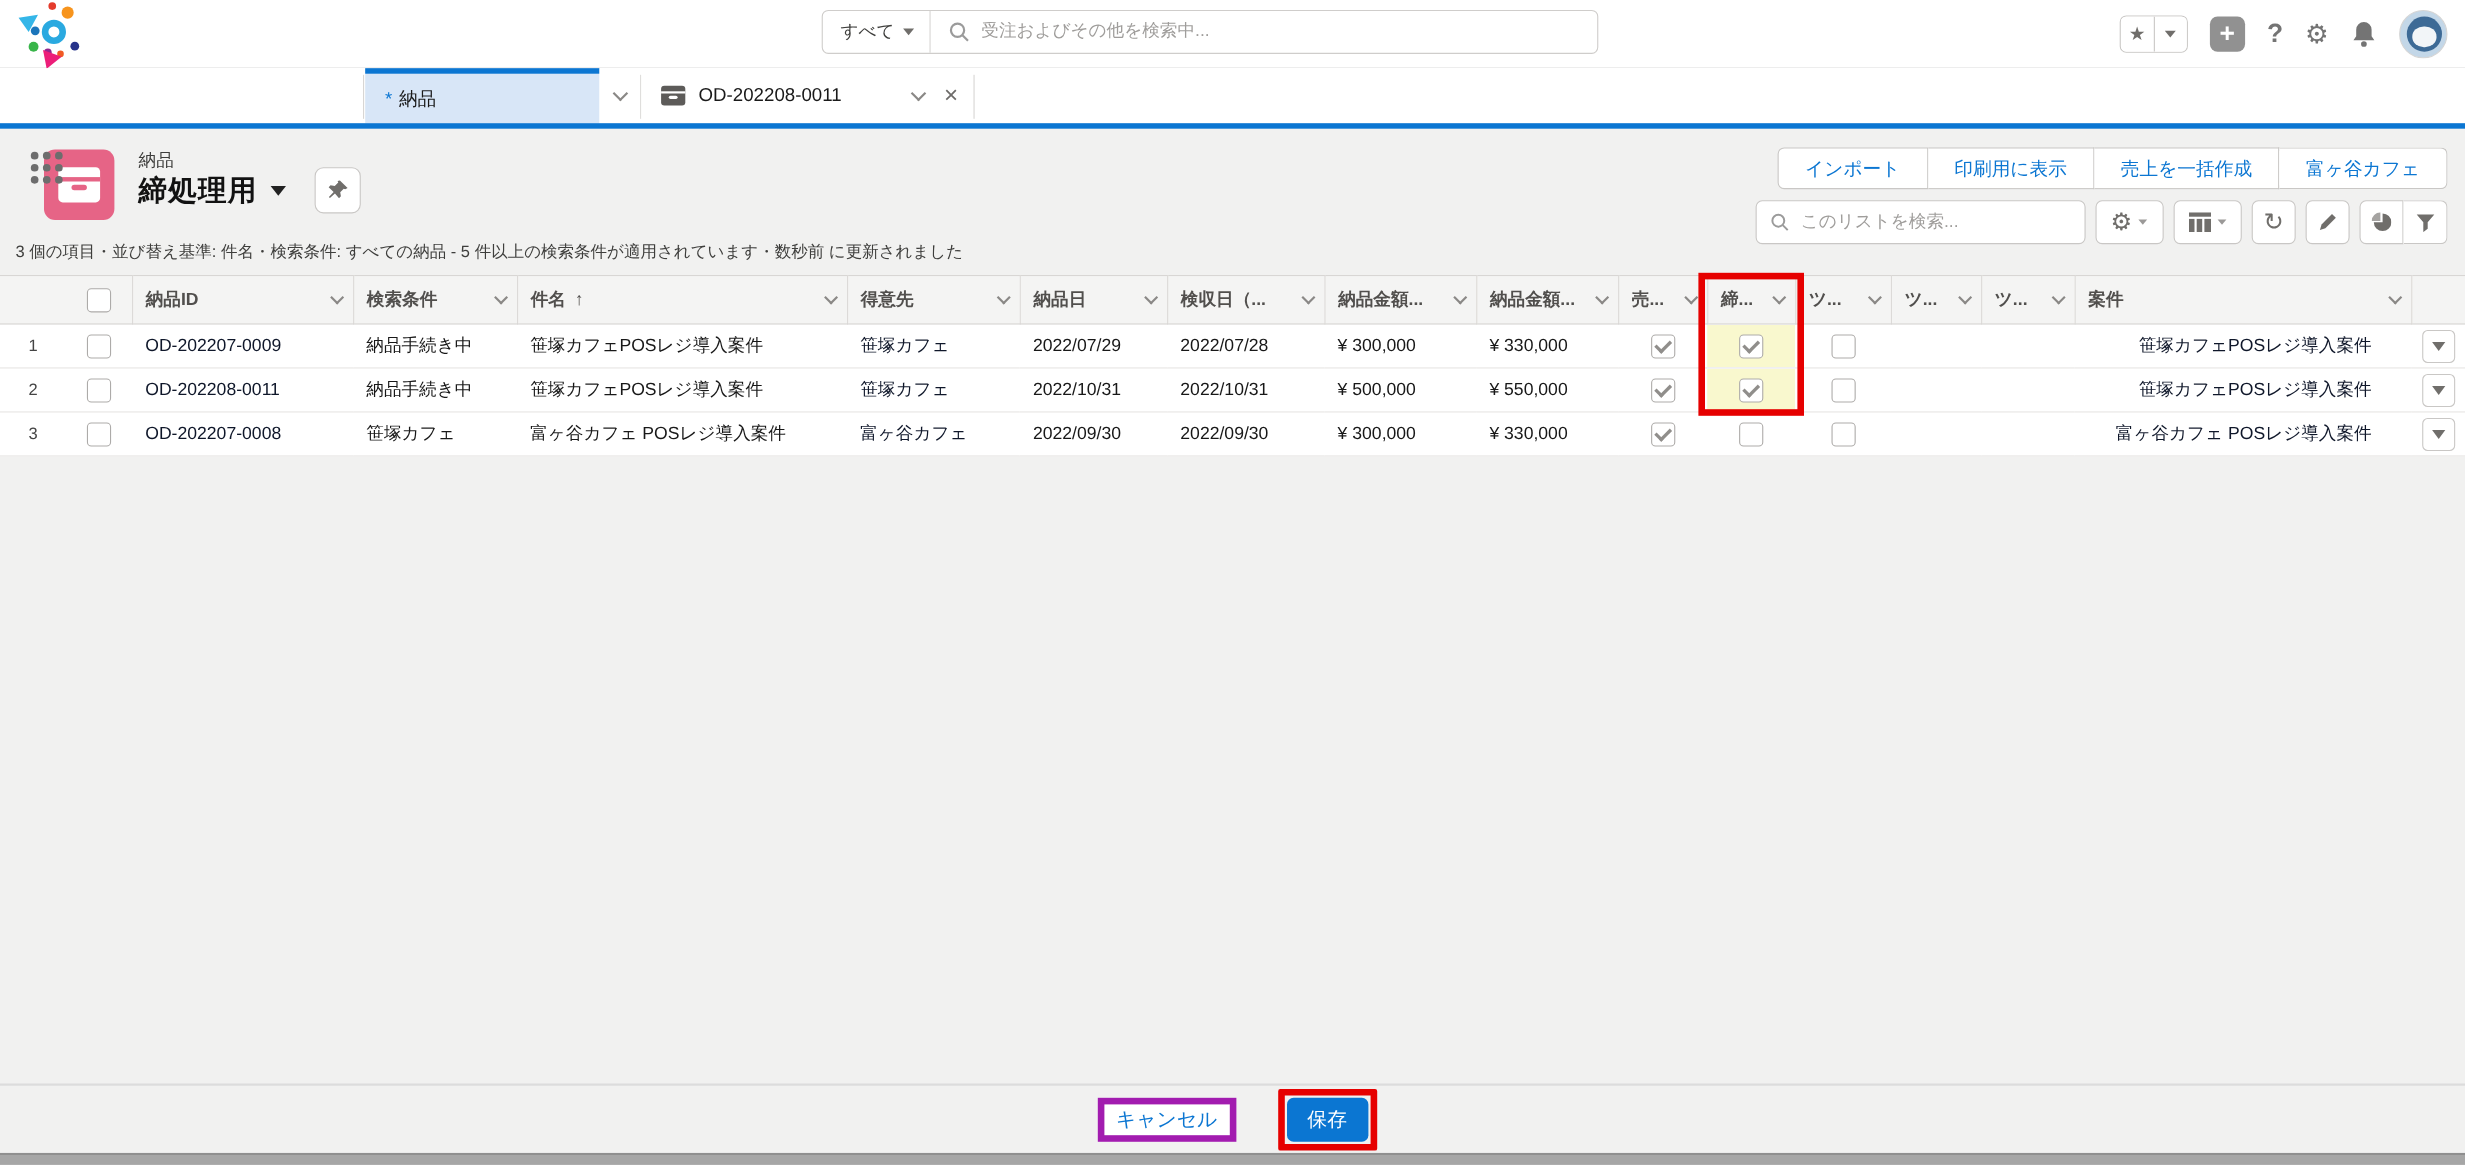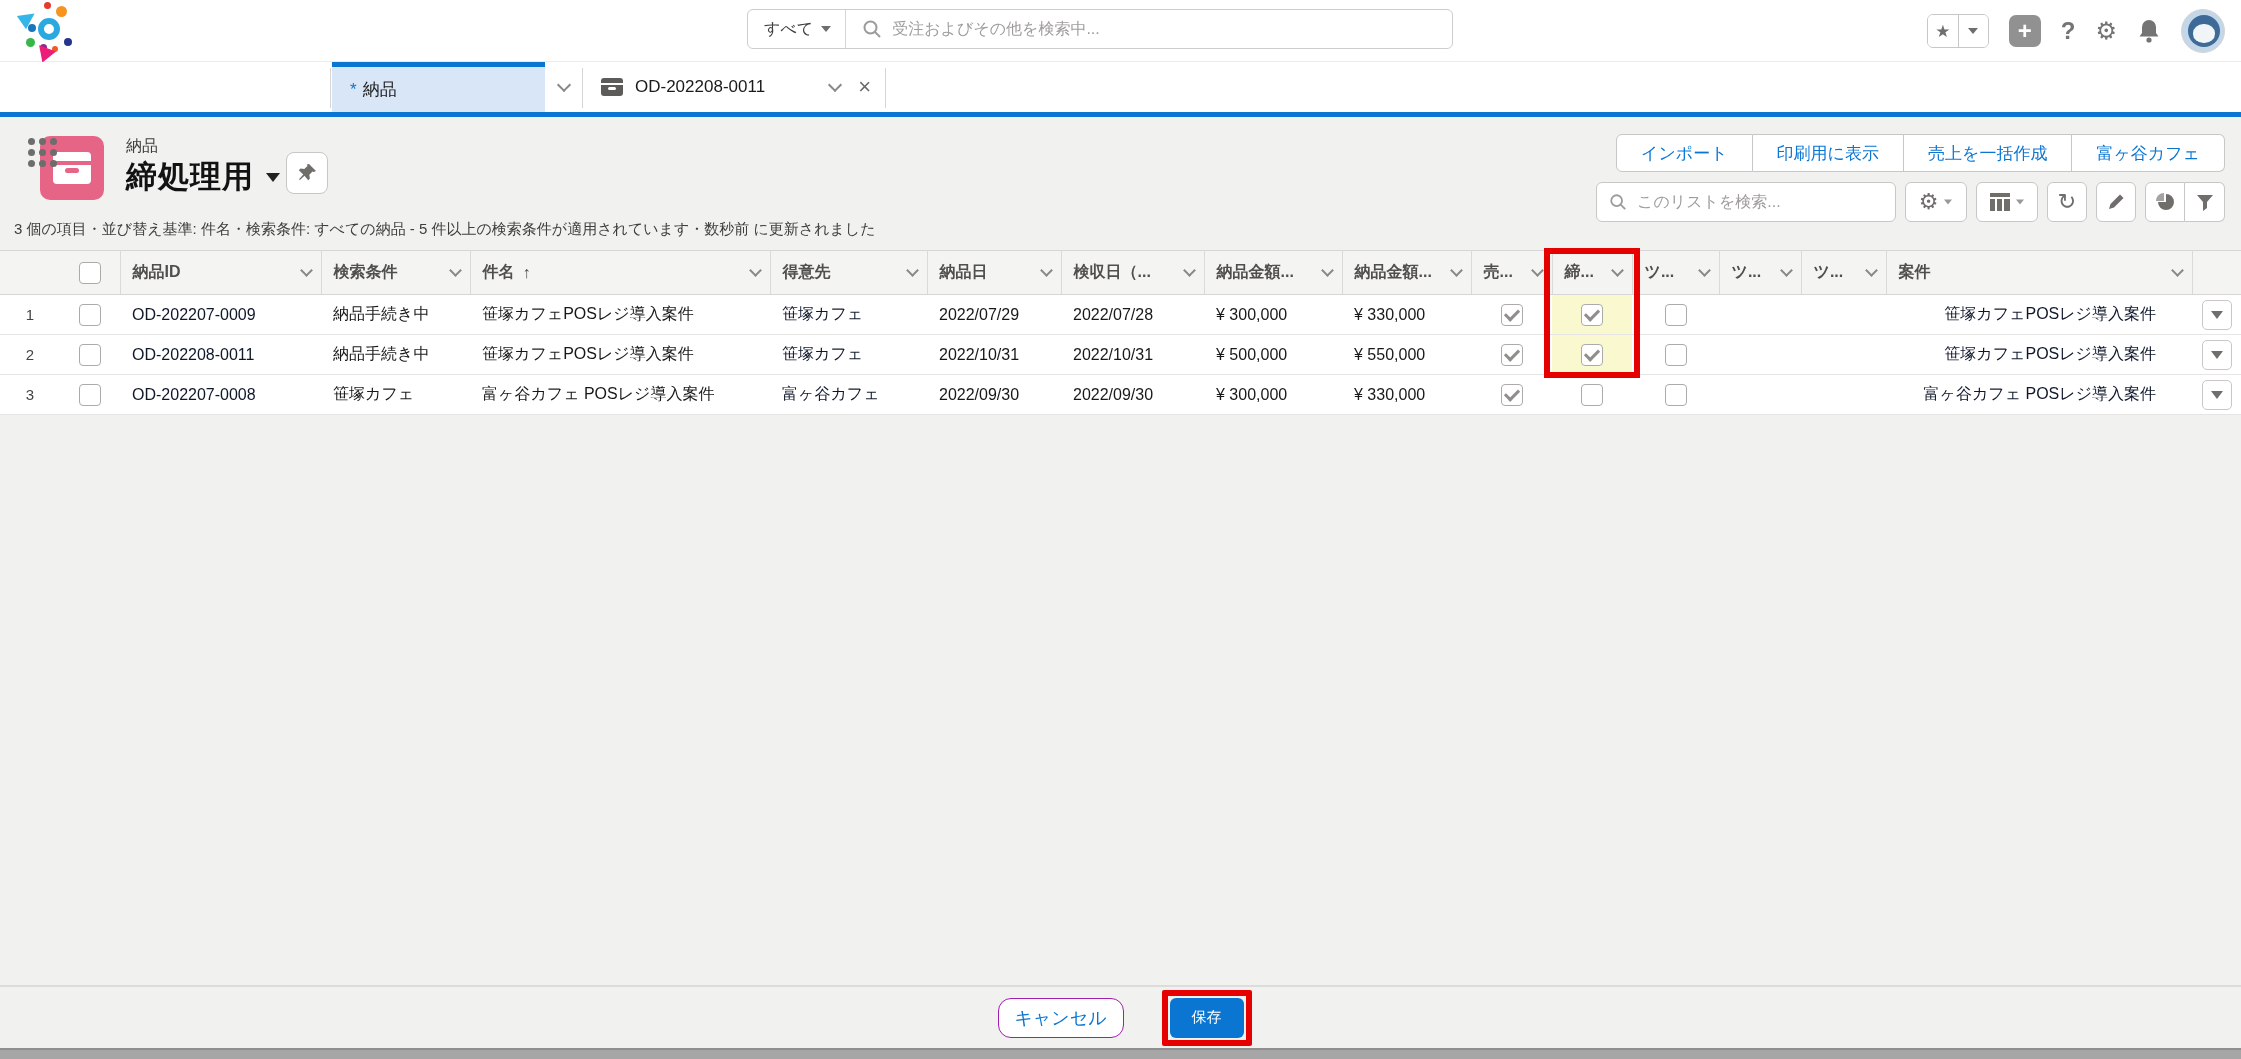--- a/index.html
+++ b/index.html
@@ -50,21 +50,21 @@
 
   
   .page-bg { position:absolute; left:0; top:117px; width:2241px; height:931px; background:#f1f1f0; }
 
   .entity-icon { position:absolute; left:40px; top:136px; width:64px; height:64px; border-radius:10px; background:#e66486; display:flex; align-items:center; justify-content:center; }
   .box-glyph { width:38px; height:32px; background:#fff; border-radius:4px; position:relative; }
   .box-glyph::before { content:''; position:absolute; left:0; top:9px; width:100%; height:3.5px; background:#e66486; }
   .box-glyph::after { content:''; position:absolute; left:12px; top:16px; width:14px; height:4.5px; background:#e66486; border-radius:3px; }
   .obj-label { position:absolute; left:126px; top:136px; font-size:16px; color:#3e3e3c; }
   .view-title { position:absolute; left:126px; top:156px; display:flex; align-items:center; gap:12px; cursor:pointer; }
-  .view-title b { font-size:31px; color:#121212; letter-spacing:1px; }
+  .view-title b { font-size:26px; color:#121212; letter-spacing:1px; }
   .view-title .tri { width:0; height:0; border-left:7px solid transparent; border-right:7px solid transparent; border-top:9px solid #222; }
   .pin-btn { position:absolute; left:286px; top:152px; width:42px; height:42px; border:1px solid #c9c7c5; border-radius:8px; background:#fff; display:flex; align-items:center; justify-content:center; }
   .summary { position:absolute; left:14px; top:220px; font-size:15px; color:#3e3e3c; }
 
   .list-actions { position:absolute; top:134px; right:16px; display:flex; }
   .list-actions button { height:38px; padding:0 24px; background:#fff; border:1px solid #c9c7c5; border-left:none; color:#0b76d2; font-size:17px; }
   .list-actions button:first-child { border-left:1px solid #c9c7c5; border-radius:6px 0 0 6px; }
   .list-actions button:last-child { border-radius:0 6px 6px 0; }
 
   .tools-row { position:absolute; top:182px; right:16px; display:flex; align-items:center; gap:9px; }
@@ -96,22 +96,22 @@
   .cb.on::after { content:''; position:absolute; left:3px; top:4px; width:11px; height:6px; border-left:3px solid #908e8b; border-bottom:3px solid #908e8b; transform:rotate(-45deg); }
   .row-action { width:30px; height:30px; border:1px solid #c9c7c5; border-radius:5px; background:#fff; display:inline-flex; align-items:center; justify-content:center; }
   .row-action i { width:0; height:0; border-left:6px solid transparent; border-right:6px solid transparent; border-top:8px solid #706e6b; }
 
   
   .col-annotation { position:absolute; left:1544px; top:248px; width:96px; height:130px; border:6px solid #e60000; z-index:6; pointer-events:none; }
   .save-annotation { position:absolute; inset:-8px; border:6px solid #e60000; border-radius:2px; pointer-events:none; }
 
   
   .dock { position:absolute; left:0; top:985px; width:2241px; height:63px; background:#f1f1f0; border-top:2px solid #dcdcdc; display:flex; align-items:center; justify-content:center; gap:46px; z-index:5; }
-  .btn-cancel { width:126px; height:40px; background:#fff; border:1px solid #a21caf; border-radius:13px; color:#0b76d2; font-size:18px; }
-  .btn-save { position:relative; width:74px; height:40px; background:#0b76d2; border:none; border-radius:6px; color:#fff; font-size:15px; }
+  .btn-cancel { width:126px; height:40px; background:#fff; border:6px solid #a21caf; border-radius:0; color:#0b76d2; font-size:18px; }
+  .btn-save { position:relative; width:74px; height:40px; background:#0b76d2; border:none; border-radius:6px; color:#fff; font-size:18px; }
   .bottom-strip { position:absolute; left:0; top:1048px; width:2241px; height:11px; background:#a6a6a6; border-top:2px solid #8f8f8f; }
 
   svg { display:block; }
 </style>
 </head>
 <body>
 
 <header class="global-nav">
   <div class="logo">
     <i class="tri" style="left:6px;top:8px;border-left:8px solid transparent;border-right:8px solid transparent;border-top:16px solid #35b6e8;transform:rotate(-125deg)"></i>

